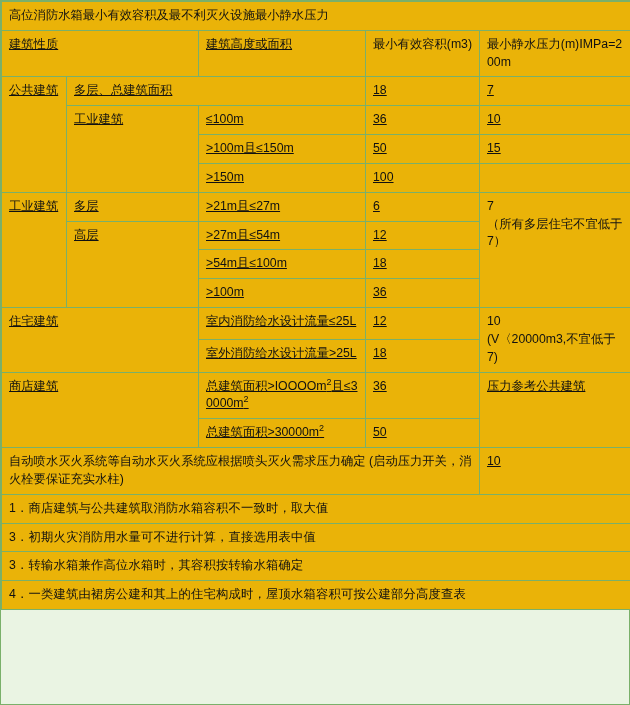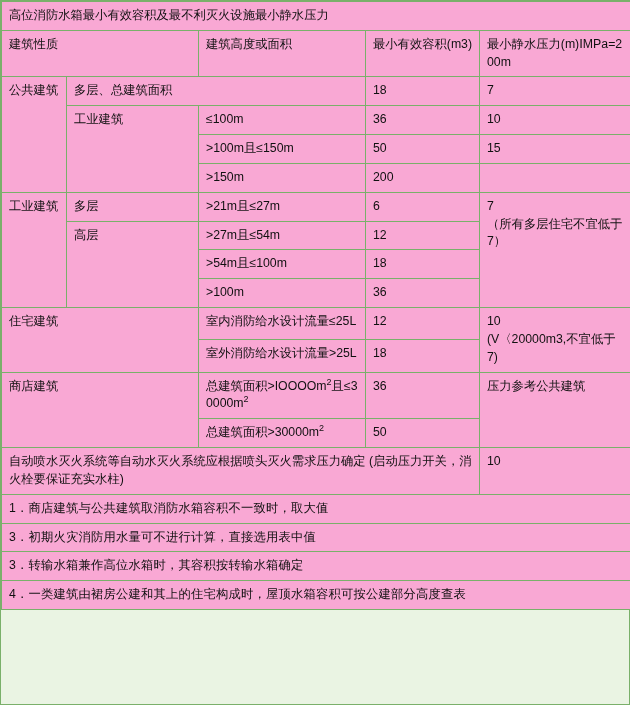--- a/index.html
+++ b/index.html
@@ -26,36 +26,36 @@
     border-collapse: collapse;
     width: 630px;
     table-layout: fixed;
   }
   table.grid td {
     border: 1px solid #7ab06a;
     vertical-align: top;
     padding: 5px 6px 5px 7px;
     font-size: 12.3px;
     line-height: 1.45;
-    background: #f9a8d4;
+    background: #eab308;
     color: #111111;
     word-break: break-all;
   }
   
   col.c0 { width: 65px; }
   col.c1 { width: 132px; }
   col.c2 { width: 167px; }
   col.c3 { width: 114px; }
   col.c4 { width: 152px; }
 
   td.title-cell {
     font-size: 12.6px;
     padding: 7px 8px 7px 8px;
   }
-  td.vmid { vertical-align: middle; }
+  td.vmid { vertical-align: middle; text-decoration: underline; }
   td.note {
     font-size: 13.4px;
     padding: 7px 9px 7px 9px;
     line-height: 1.5;
     letter-spacing: 0.2px;
     margin-left: 35px;
   }
   .sup { font-size: 9px; vertical-align: super; line-height: 0; }
 </style>
 </head>
@@ -98,21 +98,21 @@
       </tr>
 
       <tr>
         <td class="vmid">&gt;100m且≤150m</td>
         <td class="vmid">50</td>
         <td class="vmid">15</td>
       </tr>
 
       <tr>
         <td class="vmid">&gt;150m</td>
-        <td class="vmid">200</td>
+        <td class="vmid">100</td>
         <td class="vmid"></td>
       </tr>
 
       <tr>
         <td class="vmid" rowspan="4">工业建筑</td>
         <td class="vmid">多层</td>
         <td class="vmid">&gt;21m且≤27m</td>
         <td class="vmid">6</td>
         <td rowspan="4"><span style="white-space:pre-line;">7
 （所有多层住宅不宜低于7）</span></td>

